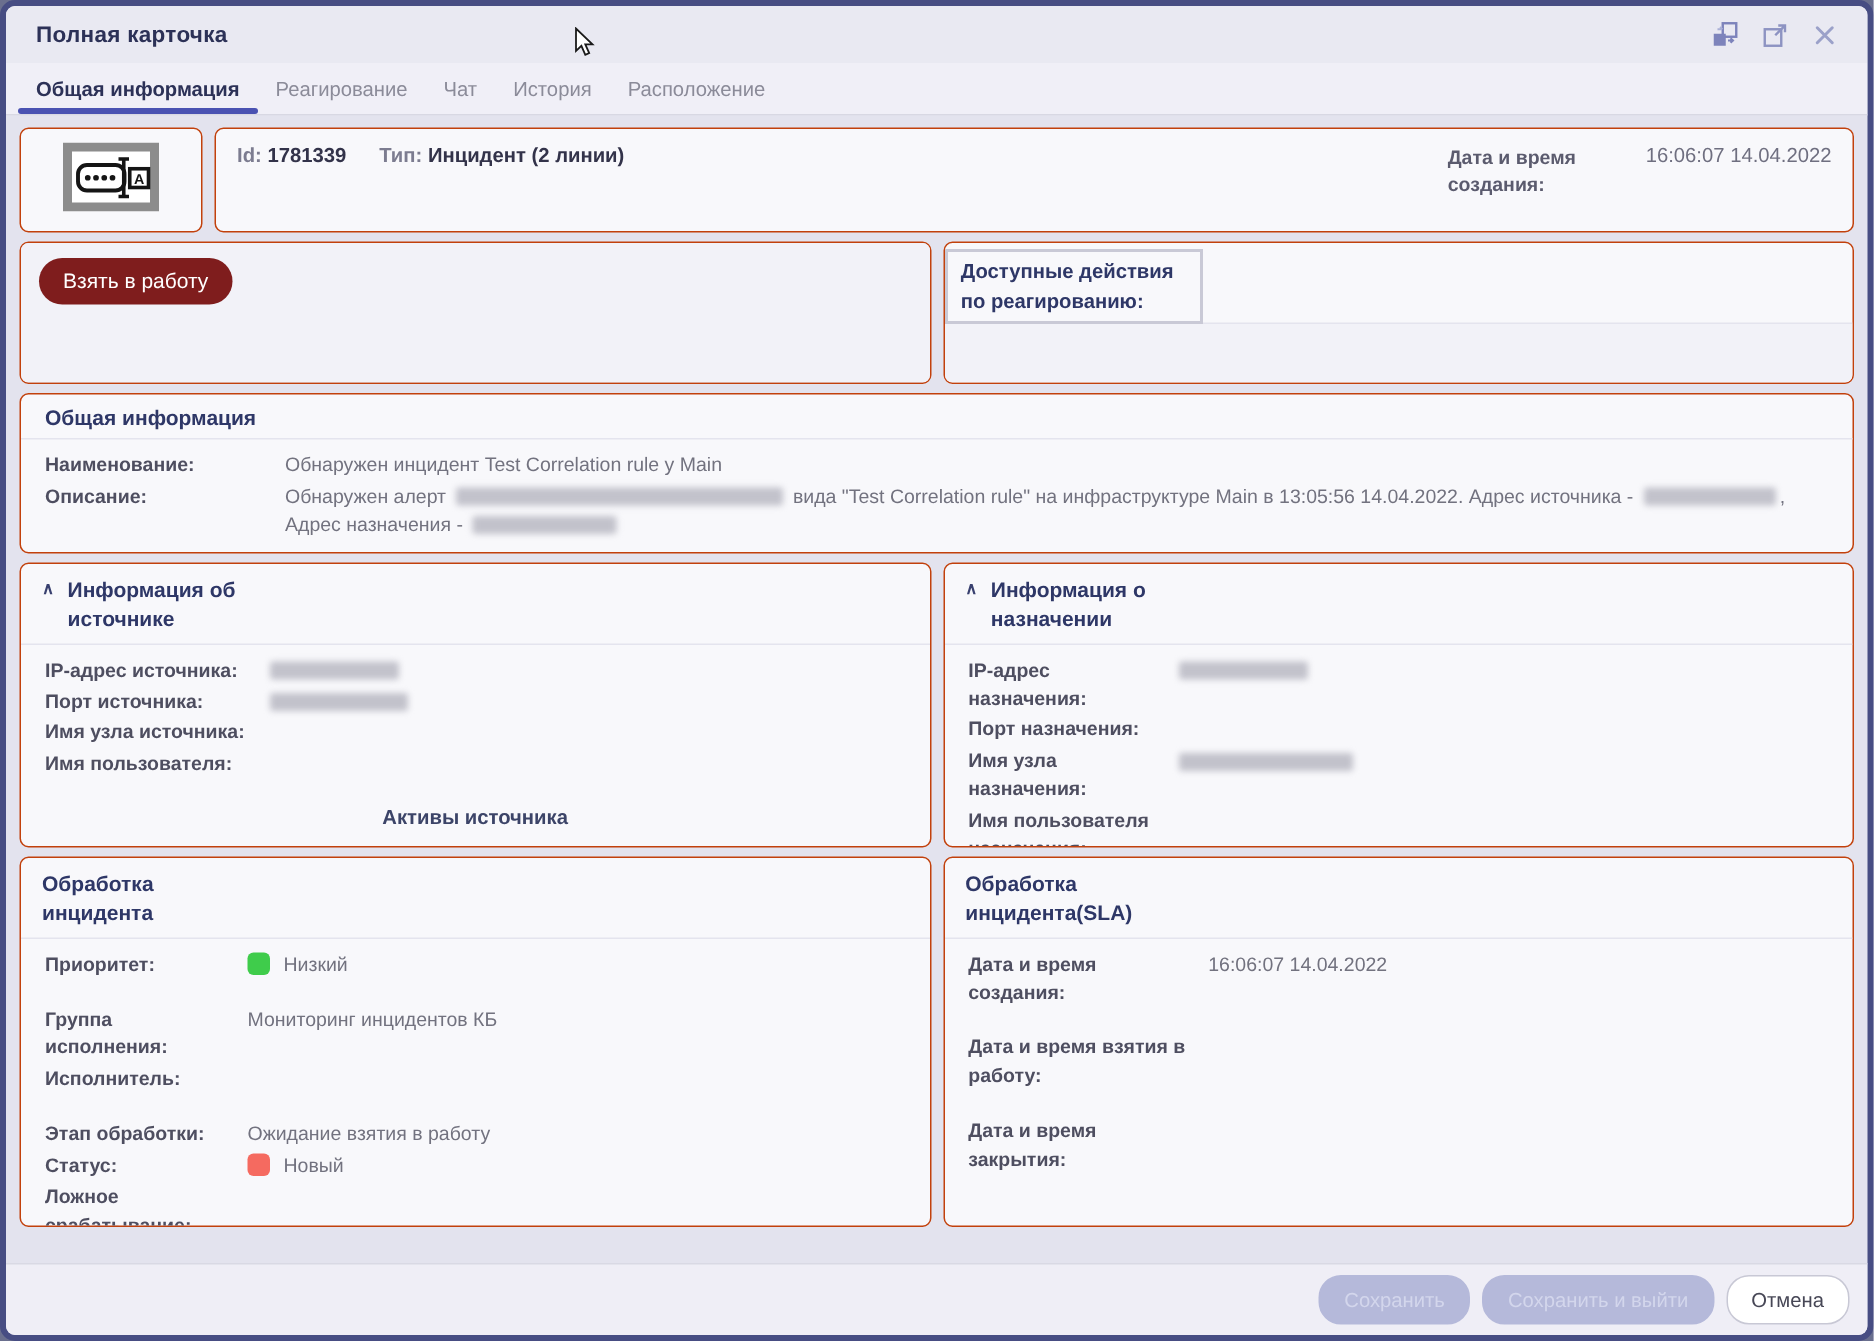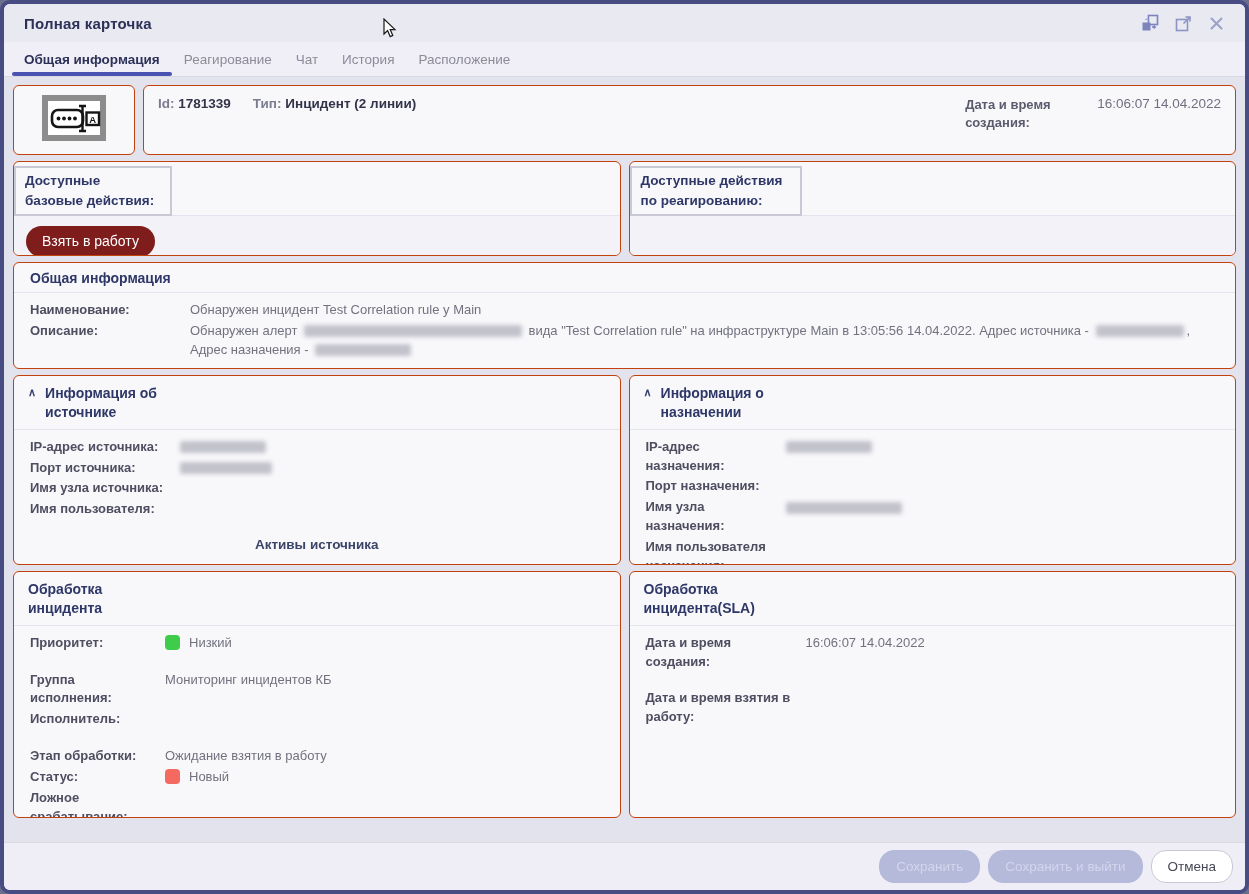--- a/index.html
+++ b/index.html
@@ -139,23 +139,20 @@
         </div>
         <div class="created-block">
           <div class="created-label">Дата и время создания:</div>
           <div class="created-value">16:06:07 14.04.2022</div>
         </div>
       </div>
     </div>
 
     <div class="row actions-row">
       <div class="card action-card">
-        <div class="action-label-wrap">
-          <span class="action-label-box" style="max-width:158px">Доступные базовые действия:</span>
-        </div>
         <div class="action-body">
           <button class="btn-take" style="background: #7f1d1d;">Взять в работу</button>
         </div>
       </div>
       <div class="card action-card">
         <div class="action-label-wrap">
           <span class="action-label-box" style="max-width:172px">Доступные действия по реагированию:</span>
         </div>
         <div class="action-body"></div>
       </div>
@@ -244,20 +241,21 @@
         <div class="panel-header">
           <span class="panel-title" style="max-width:150px">Обработка инцидента(SLA)</span>
         </div>
         <div class="fields sla-fields">
           <div class="flabel">Дата и время создания:</div>
           <div class="fvalue">16:06:07 14.04.2022</div>
           <div class="group-gap"></div>
           <div class="flabel">Дата и время взятия в работу:</div>
           <div class="fvalue"></div>
           <div class="group-gap"></div>
+          <div class="flabel">Дата и время закрытия:</div>
           <div class="fvalue"></div>
         </div>
       </div>
     </div>
 
   </div>
 
   <div class="footer">
     <button class="btn disabled">Сохранить</button>
     <button class="btn disabled">Сохранить и выйти</button>

